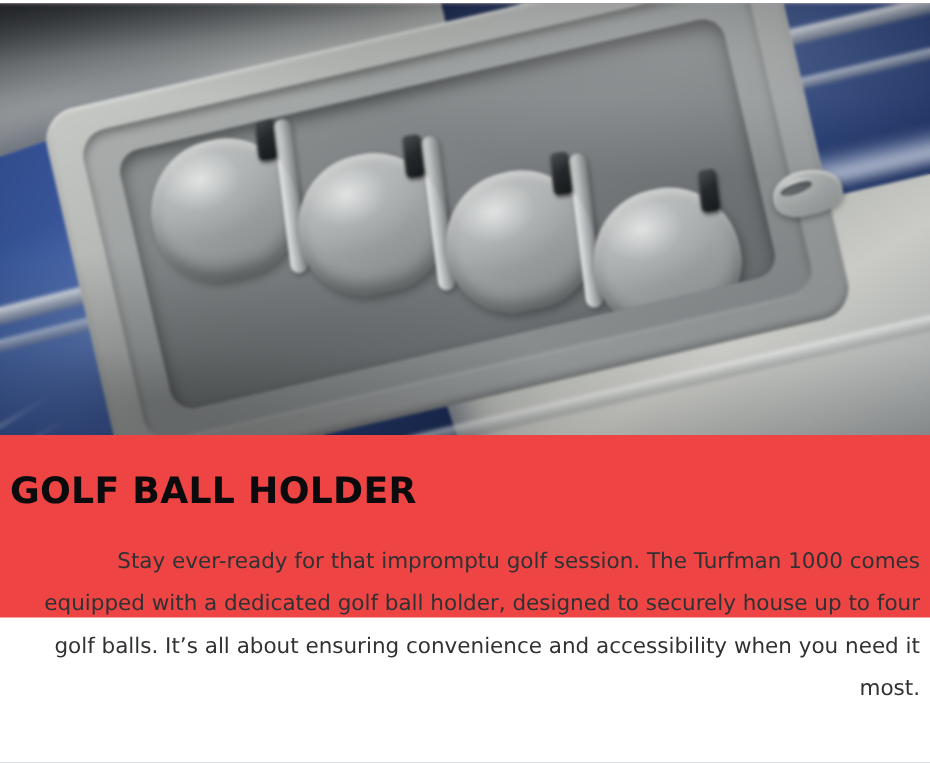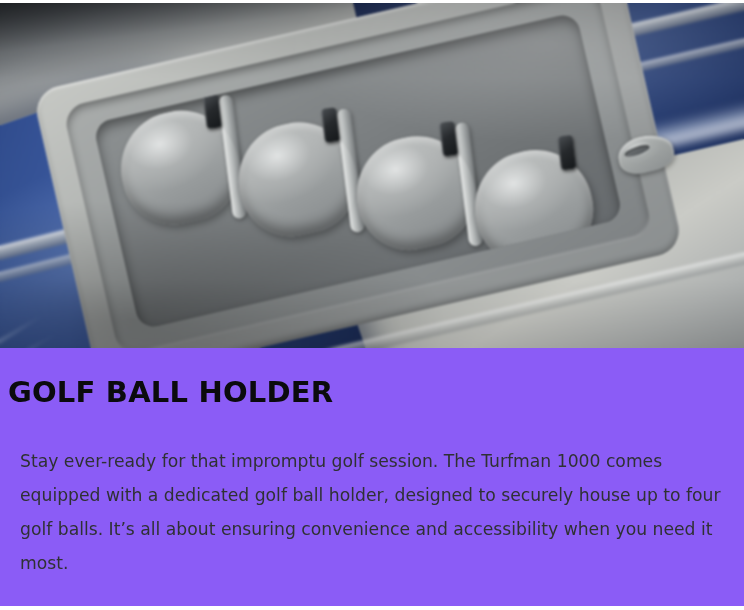--- a/index.html
+++ b/index.html
@@ -10,22 +10,22 @@
   body {
     width: 744px;
     height: 610px;
     overflow: hidden;
     font-family: "Liberation Sans", sans-serif;
     -webkit-font-smoothing: antialiased;
   }
 
   .page {
     width: 744px;
-    height: 606px;
-    background: #8b5cf6;
+    height: 494px;
+    background: #ef4444;
     position: relative;
   }
 
   
   .top-gutter {
     height: 3px;
     background: #ffffff;
   }
 
   
@@ -320,28 +320,29 @@
     padding-top: 27px;
     font-size: 29px;
     line-height: 34px;
     font-weight: 700;
     letter-spacing: 0.2px;
     color: #0b0b0d;
     font-family: "DejaVu Sans", sans-serif;
   }
 
   .body-copy {
-    margin: 12px;
+    margin: 0;
     padding-top: 23px;
     font-size: 17.2px;
     line-height: 34px;
     font-weight: 400;
     color: #2f3133;
     max-width: 728px;
     font-family: "DejaVu Sans", sans-serif;
+    text-align: right;
   }
 </style>
 </head>
 <body>
 
 <div class="page">
 
   <div class="top-gutter"></div>
 
   <figure class="photo" style="margin:0;" aria-label="Close-up of the molded golf ball holder tray with four ball seats and retaining clips on a blue and gray golf cart deck">

